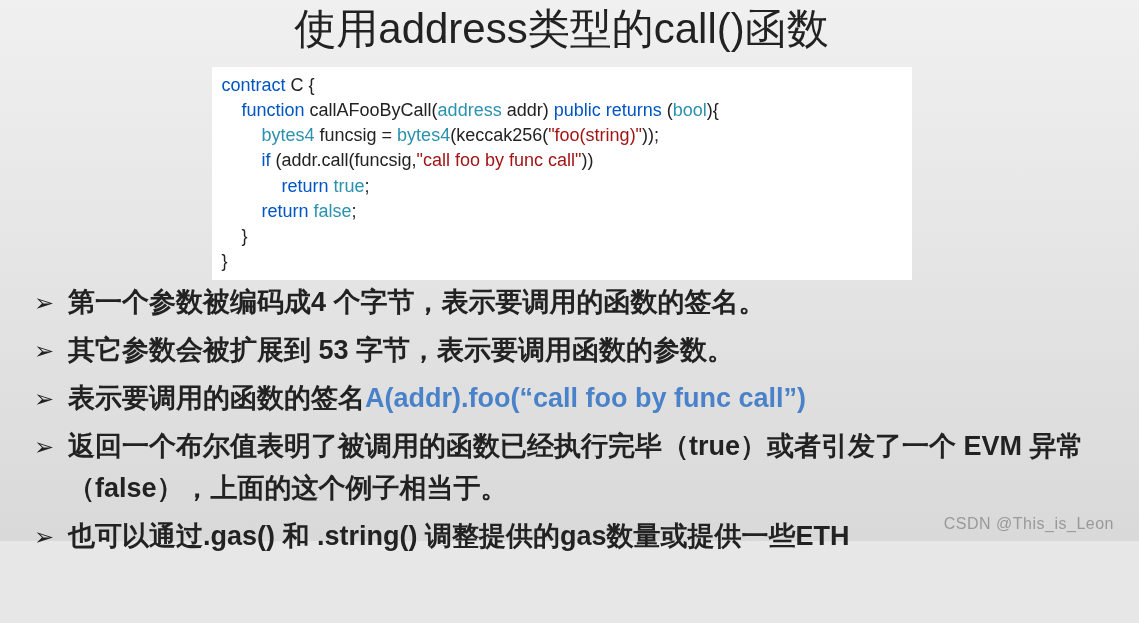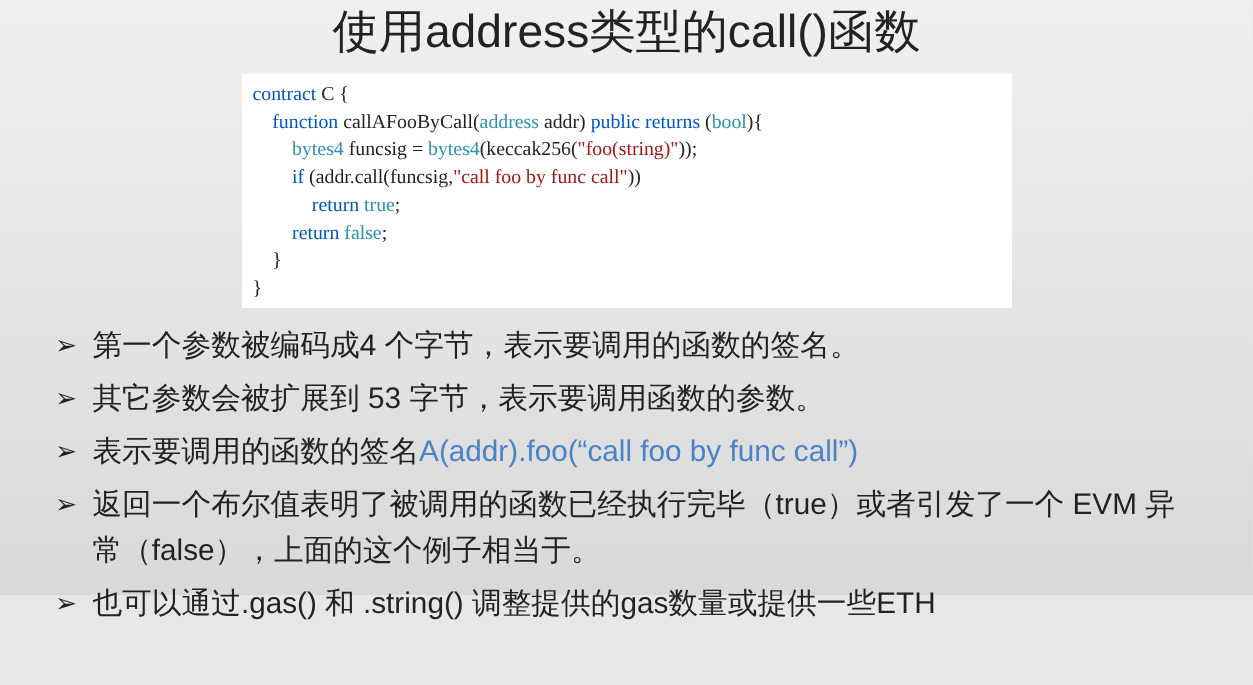--- a/index.html
+++ b/index.html
@@ -9,38 +9,38 @@
     width: 1139px;
     height: 623px;
     overflow: hidden;
     font-family: "Microsoft YaHei", "PingFang SC", "Hiragino Sans GB", Arial, sans-serif;
     background: #e7e7e7;
   }
   .slide {
     width: 1139px;
     height: 541px;
     background: linear-gradient(to bottom, #f0f0f0 0%, #d9d9d9 100%);
-    padding: 0 40px 0 40px;
+    padding: 0 40px 0 24px;
     position: relative;
   }
   .title {
     text-align: center;
     font-size: 42px;
     font-weight: 400;
     color: #222;
     padding-top: 0;
     line-height: 1.4;
     margin-bottom: 8px;
   }
   .code-box {
     background: #ffffff;
     width: 700px;
-    margin: 0 auto 14px auto;
+    margin: 0 auto 2px auto;
     padding: 6px 10px 6px 10px;
-    font-family: Liberation Serif, serif;
+    font-family: Liberation Sans, sans-serif;
     font-size: 18px;
     line-height: 1.4;
     color: #222;
     white-space: pre;
   }
   .kw   { color: #0055c4; }   
   .type { color: #2b91af; }   
   .str  { color: #a31515; }   
   .bullets {
     padding: 0 10px;
@@ -54,20 +54,21 @@
     margin-bottom: 6px;
   }
   .bullet-marker {
     flex: 0 0 auto;
     width: 34px;
     font-size: 24px;
     padding-top: 2px;
   }
   .bullet-text {
     flex: 1;
+    font-weight: bold;
   }
   .code-inline {
     color: #4a82c9;
     font-family: "Microsoft YaHei", Arial, sans-serif;
   }
   .watermark {
     position: absolute;
     right: 25px;
     bottom: 8px;
     font-size: 16px;
@@ -114,14 +115,15 @@
       <div class="bullet-text">返回一个布尔值表明了被调用的函数已经执行完毕（true）或者引发了一个 EVM 异常（false），上面的这个例子相当于。</div>
     </div>
 
     <div class="bullet-row">
       <div class="bullet-marker">➢</div>
       <div class="bullet-text">也可以通过.gas() 和 .string() 调整提供的gas数量或提供一些ETH</div>
     </div>
 
   </div>
 
+  <div class="watermark">CSDN @This_is_Leon</div>
 
 </div>
 
 </body></html>

